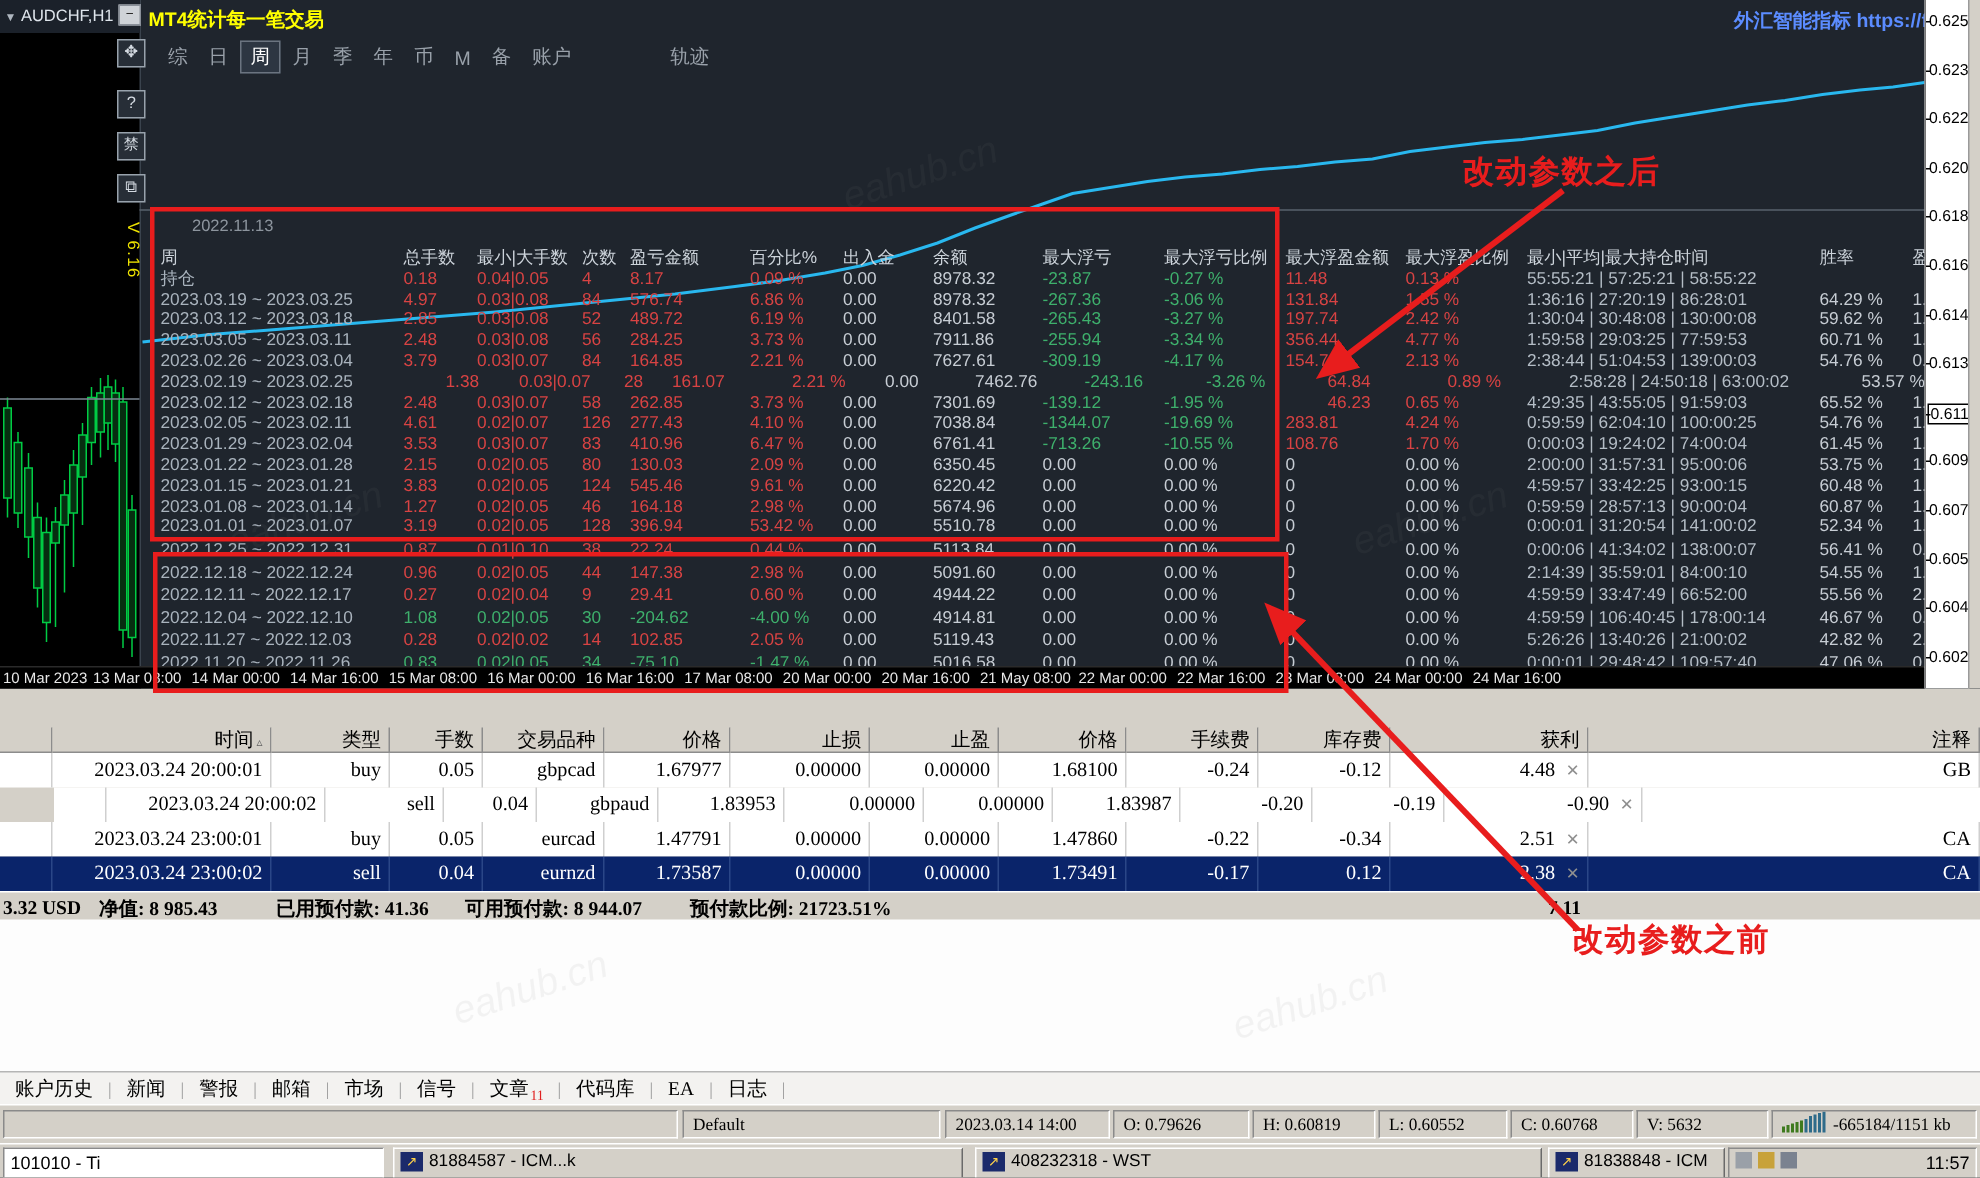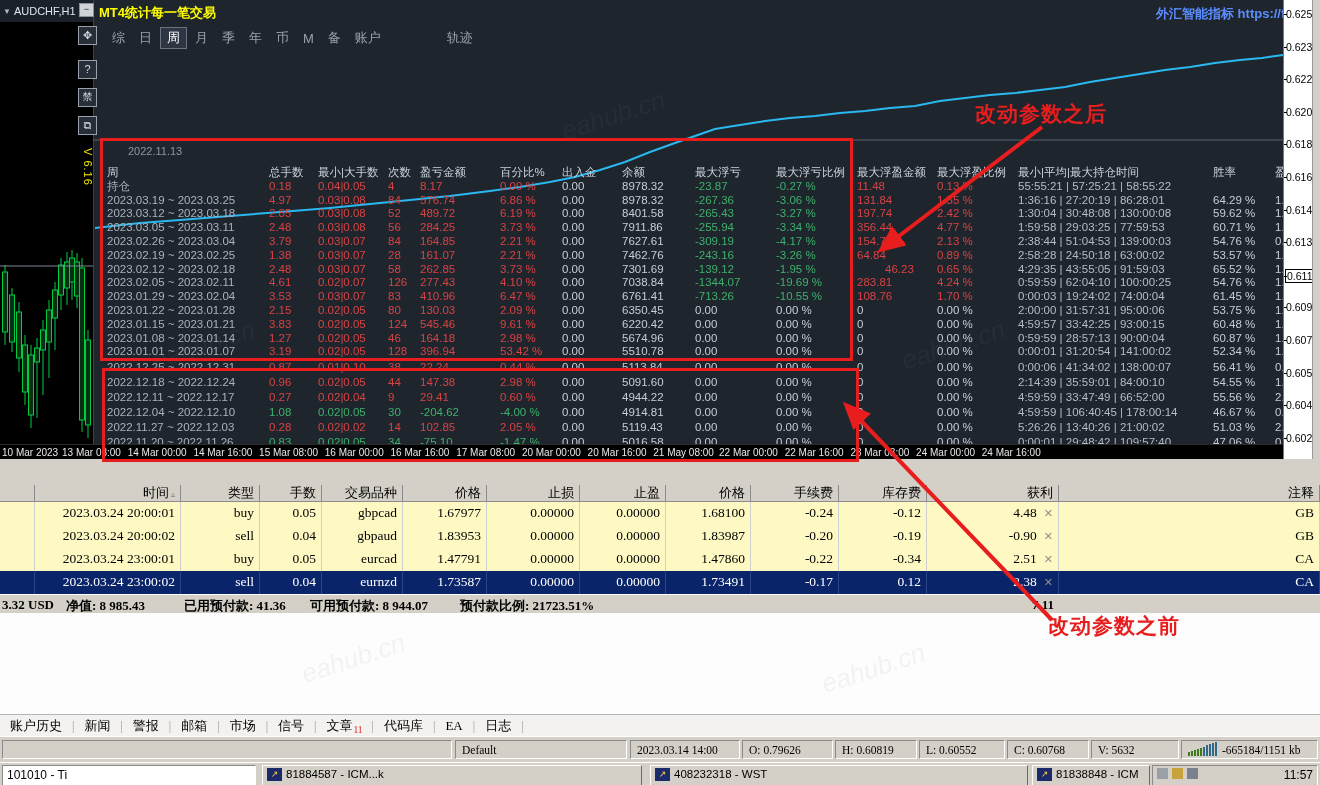--- a/index.html
+++ b/index.html
@@ -60,22 +60,22 @@
   
   #terminal{position:absolute;left:0;top:482px;width:1320px;height:131px;background:#d4d0c8;
       font-family:"Liberation Serif",serif;}
   #trades-header{position:absolute;left:0;top:3px;height:17px;display:flex;width:1320px;}
   .th-cell{flex:none;box-sizing:border-box;height:17px;line-height:16px;font-size:13px;color:#000;
       background:#d4d0c8;border-right:1px solid #8c8c8c;border-bottom:1px solid #8c8c8c;
       text-align:right;padding-right:5px;overflow:hidden;white-space:nowrap;}
   .sort-asc{font-size:8px;color:#666;margin-left:2px;}
   #trades-body{position:absolute;left:0;top:20px;width:1320px;}
   .trow{display:flex;height:23px;}
-  .trow.odd{background:#fef9c3;}
-  .trow.even{background:#fef9c3;}
+  .trow.odd{background:#ffffff;}
+  .trow.even{background:#ffffff;margin-left:36px;}
   .trow.selected{background:#0a246a;color:#fff;}
   .td-cell{flex:none;box-sizing:border-box;height:23px;line-height:22px;font-size:13.5px;text-align:right;
       padding-right:5px;border-right:1px solid #cfcfcf;overflow:hidden;white-space:nowrap;}
   .trow.selected .td-cell{border-right-color:#2a4687;}
   .close-x{color:#8f8f8f;font-size:11px;margin-left:7px;}
   #acct-summary{position:absolute;left:0;top:112px;width:1320px;height:19px;background:#d4d0c8;
       border-top:1px solid #fff;font-size:13px;font-weight:bold;color:#000;white-space:nowrap;}
   .sum-item{position:absolute;top:2px;}
   
   #void-area{position:absolute;left:0;top:613px;width:1320px;height:101px;background:#fdfdfd;}
@@ -287,21 +287,21 @@
           <span class="scell sc-g" style="width: 81px;">-309.19</span>
           <span class="scell sc-g" style="width: 81px;">-4.17 %</span>
           <span class="scell sc-r" style="width: 80px;">154.74</span>
           <span class="scell sc-r" style="width: 81px;">2.13 %</span>
           <span class="scell sc-t" style="width: 195px;">2:38:44 | 51:04:53 | 139:00:03</span>
           <span class="scell sc-w" style="width: 62px;">54.76 %</span>
           <span class="scell sc-w" style="width: 45px;">0.86</span>
         </div>
         <div class="srow">
           <span class="scell sc-per" style="width: 162px;">2023.02.19 ~ 2023.02.25</span>
-          <span class="scell sc-r" style="width: 49px;">1.38</span>
+          <span class="scell sc-r" style="width: 49px; margin-left: 28px;">1.38</span>
           <span class="scell sc-r" style="width: 70px;">0.03|0.07</span>
           <span class="scell sc-r" style="width: 32px;">28</span>
           <span class="scell sc-r" style="width: 80px;">161.07</span>
           <span class="scell sc-r" style="width: 62px;">2.21 %</span>
           <span class="scell sc-w" style="width: 60px;">0.00</span>
           <span class="scell sc-w" style="width: 73px;">7462.76</span>
           <span class="scell sc-g" style="width: 81px;">-243.16</span>
           <span class="scell sc-g" style="width: 81px;">-3.26 %</span>
           <span class="scell sc-r" style="width: 80px;">64.84</span>
           <span class="scell sc-r" style="width: 81px;">0.89 %</span>
@@ -505,21 +505,21 @@
           <span class="scell sc-r" style="width: 32px;">14</span>
           <span class="scell sc-r" style="width: 80px;">102.85</span>
           <span class="scell sc-r" style="width: 62px;">2.05 %</span>
           <span class="scell sc-w" style="width: 60px;">0.00</span>
           <span class="scell sc-w" style="width: 73px;">5119.43</span>
           <span class="scell sc-w" style="width: 81px;">0.00</span>
           <span class="scell sc-w" style="width: 81px;">0.00 %</span>
           <span class="scell sc-w" style="width: 80px;">0</span>
           <span class="scell sc-w" style="width: 81px;">0.00 %</span>
           <span class="scell sc-t" style="width: 195px;">5:26:26 | 13:40:26 | 21:00:02</span>
-          <span class="scell sc-w" style="width: 62px;">51.03 %</span>
+          <span class="scell sc-w" style="width: 62px;">42.82 %</span>
           <span class="scell sc-w" style="width: 45px;">2.04</span>
         </div>
         <div class="srow">
           <span class="scell sc-per" style="width: 162px;">2022.11.20 ~ 2022.11.26</span>
           <span class="scell sc-g" style="width: 49px;">0.83</span>
           <span class="scell sc-g" style="width: 70px;">0.02|0.05</span>
           <span class="scell sc-g" style="width: 32px;">34</span>
           <span class="scell sc-g" style="width: 80px;">-75.10</span>
           <span class="scell sc-g" style="width: 62px;">-1.47 %</span>
           <span class="scell sc-w" style="width: 60px;">0.00</span>

